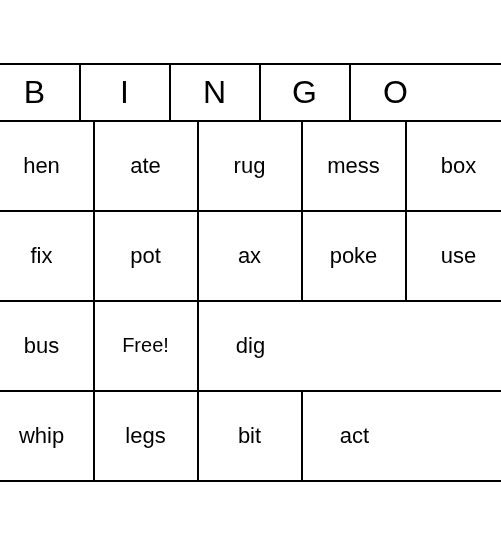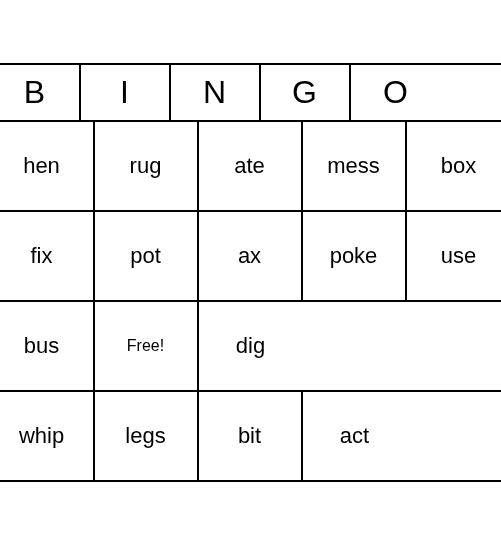--- a/index.html
+++ b/index.html
@@ -66,39 +66,39 @@
       justify-content: center;
       font-size: 22px;
       border-right: 2px solid #000;
     }
 
     .bingo-cell:last-child {
       border-right: none;
     }
 
     .free-cell {
-      font-size: 16px;
+      font-size: 20px;
     }
   </style>
 </head>
 <body>
 
 <div class="bingo-card">
   <div class="bingo-header">
   <div class="header-cell">B</div>
       <div class="header-cell">I</div>
       <div class="header-cell">N</div>
       <div class="header-cell">G</div>
       <div class="header-cell">O</div>
     </div>
   <div class="bingo-body">
   <div class="bingo-row">
         <div class="bingo-cell">hen</div>
+        <div class="bingo-cell">ate</div>
         <div class="bingo-cell">rug</div>
-        <div class="bingo-cell">ate</div>
         <div class="bingo-cell">mess</div>
         <div class="bingo-cell">box</div>
       </div>
       <div class="bingo-row">
         <div class="bingo-cell">fix</div>
         <div class="bingo-cell">pot</div>
         <div class="bingo-cell">ax</div>
         <div class="bingo-cell">poke</div>
         <div class="bingo-cell">use</div>
       </div>

